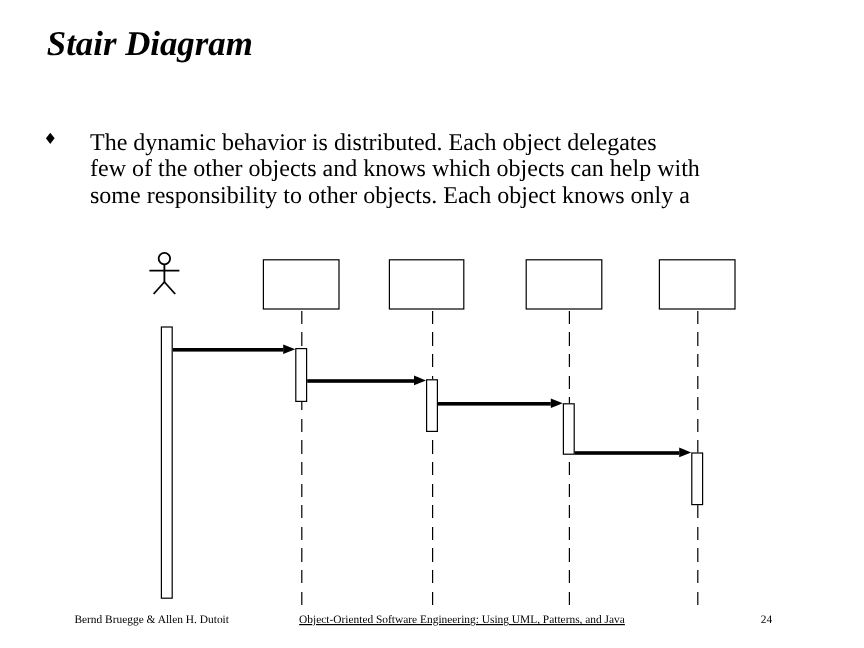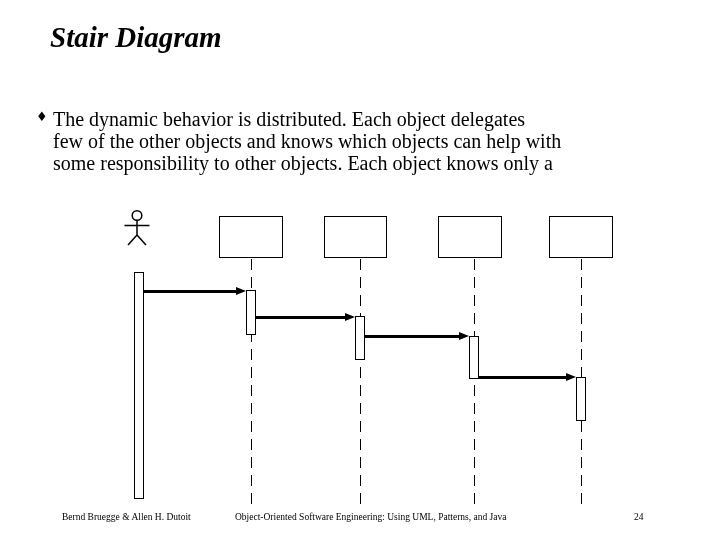--- a/index.html
+++ b/index.html
@@ -2,33 +2,33 @@
 <html><head>
 <meta charset="utf-8">
 <style>
   html,body{margin:0;padding:0;background:#888;}
   .slide{
     position:relative; width:720px; height:540px; background:#ffffff;
     font-family:"Liberation Serif", serif; color:#000; overflow:hidden;
     margin:0 auto;
   }
   .title{
-    position:absolute; left:50px; top:22px; margin:0;
+    position:absolute; left:39px; top:22px; margin:0;
     font-size:29px; font-weight:bold; font-style:italic; line-height:1.1;
     white-space:nowrap;
   }
   .bullet-marker{
     position:absolute; left:36px; top:110px;
     font-family:"DejaVu Sans", sans-serif; font-size:13px; line-height:13px;
   }
   .bullet-text{
     position:absolute; left:53px; top:108px;
     font-size:20px; line-height:22px;
   }
-  .bullet-text div{white-space:nowrap;}
+  .bullet-text div{white-space:nowrap;margin-left:22px;}
 
   
   .obj-box{
     position:absolute; top:216px; width:64px; height:42px;
     border:1.5px solid #000; background:#fff; box-sizing:border-box; z-index:2;
   }
   .lifeline{
     position:absolute; top:259px; height:249px; width:1.5px; z-index:1;
     background-image:repeating-linear-gradient(to bottom,#000 0px,#000 11px,transparent 11px,transparent 18px);
   }
@@ -39,21 +39,21 @@
   .arrow-line{position:absolute; height:3px; background:#000; z-index:3;}
   .arrow-head{
     position:absolute; width:0; height:0; z-index:3;
     border-top:4.5px solid transparent; border-bottom:4.5px solid transparent;
     border-left:10px solid #000;
   }
   .actor{position:absolute; left:121px; top:207px; z-index:2;}
 
   .footer{position:absolute; left:0; top:512px; width:720px; font-size:9.5px;}
   .footer-authors{position:absolute; left:62px; white-space:nowrap;}
-  .footer-book{position:absolute; left:235px; width:300px; white-space:nowrap;}
+  .footer-book{position:absolute; left:235px; width:300px; text-align:center; white-space:nowrap;text-decoration:underline;}
   .footer-page{position:absolute; left:634px;}
 </style>
 </head>
 <body>
 
 <div class="slide">
 
   <h1 class="title">Stair Diagram</h1>
 
   <span class="bullet-marker">♦</span>

